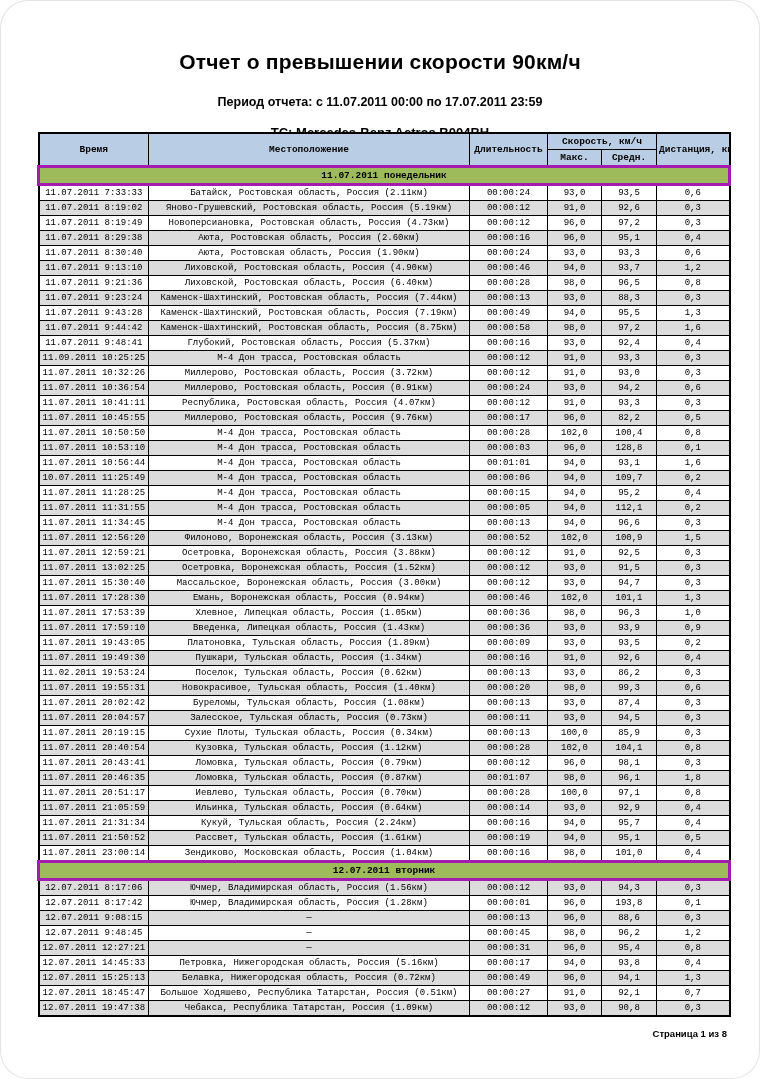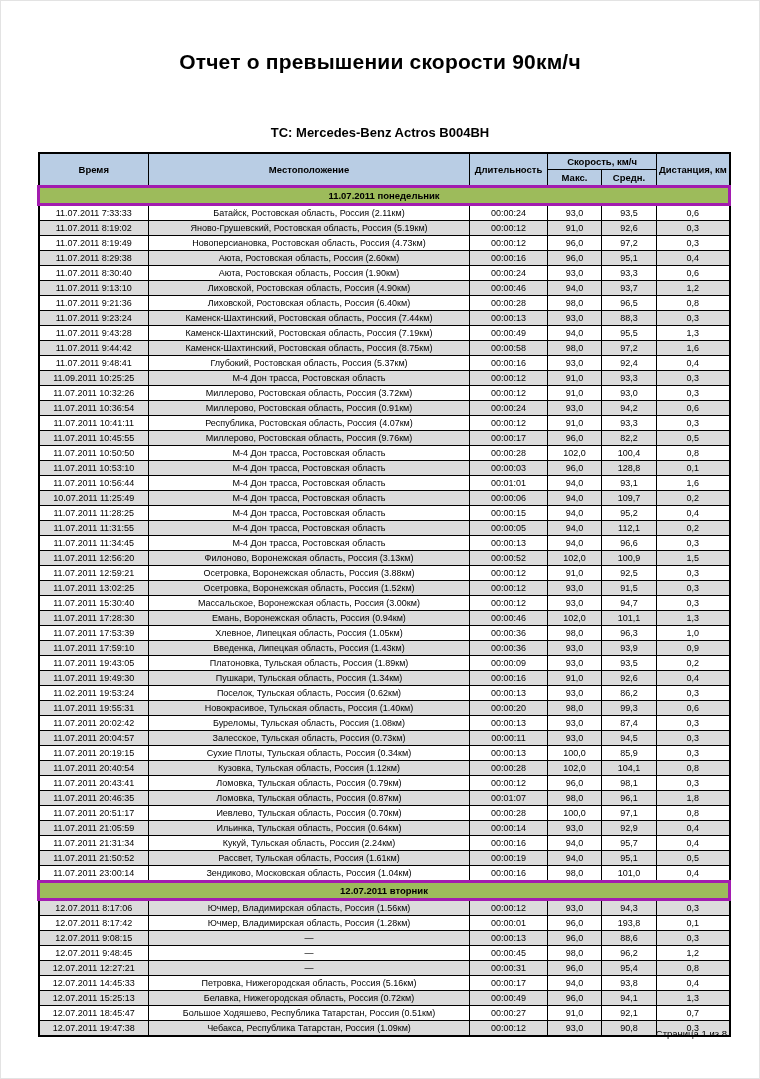--- a/index.html
+++ b/index.html
@@ -4,39 +4,41 @@
 <style>
   html,body { margin:0; padding:0; background:#ffffff; }
   .page {
     position:relative;
     width:760px; height:1079px;
     background:#ffffff;
     font-family:"Liberation Sans", sans-serif;
     color:#000;
     overflow:hidden;
     box-shadow:inset 0 0 0 1px #e3e3e3;
+    border-radius:28px;
   }
   .title {
     position:absolute; top:50px; left:0; width:100%;
     text-align:center; font-size:21px; font-weight:bold;
     letter-spacing:0.2px;
   }
   .period {
     position:absolute; top:95px; left:0; width:100%;
     text-align:center; font-size:12.5px; font-weight:bold;
   }
   .vehicle {
     position:absolute; top:125px; left:0; width:100%;
     text-align:center; font-size:13px; font-weight:bold;
   }
   table.report {
-    position:absolute; top:152px; left:37px;
+    position:absolute; top:132px; left:37px;
     width:691px;
     border-collapse:collapse;
     table-layout:fixed;
+    font-family:Liberation Mono, monospace;
   }
   table.report th, table.report td {
     border:1px solid #000;
     overflow:hidden; white-space:nowrap;
   }
   table.report th {
     background:var(--header-bg,#b9cde4);
     font-size:9.5px; font-weight:bold;
     padding:2px 2px; text-align:center;
   }
@@ -50,39 +52,40 @@
   table.report tr.odd td { background:#ffffff; }
   table.report td.section {
     background:var(--section-bg,#9dbb5b);
     font-weight:bold; font-size:9.5px;
     text-align:center; height:13px;
     border:3px solid #a21caf;
   }
   table.report { border:2px solid #000; }
   .footer {
     position:absolute; top:1028px; right:33px;
-    font-size:9.5px; color:#000;
+    font-size:9.5px; color:#000;font-weight:bold;
   }
   .watermark {
     position:absolute; top:498px; left:160px;
     width:440px;
     font-size:42px; font-weight:bold;
     color:rgba(135,135,135,0.28);
     letter-spacing:1px;
     pointer-events:none;
     white-space:nowrap;
     z-index:5;
   }
 </style>
 </head>
 <body>
 
 <div class="page" style="--header-bg: #b9cde4; --section-bg: #9dbb5b; --row-alt-bg: #dcdcdc;">
 
   <div class="title">Отчет о превышении скорости 90км/ч</div>
+  <div class="period">Период отчета: с 11.07.2011 00:00 по 17.07.2011 23:59</div>
   <div class="vehicle">ТС: Mercedes-Benz Actros B004BH</div>
 
   <table class="report">
     <colgroup>
       <col style="width:110px">
       <col style="width:321px">
       <col style="width:78px">
       <col style="width:54px">
       <col style="width:55px">
       <col style="width:73px">

